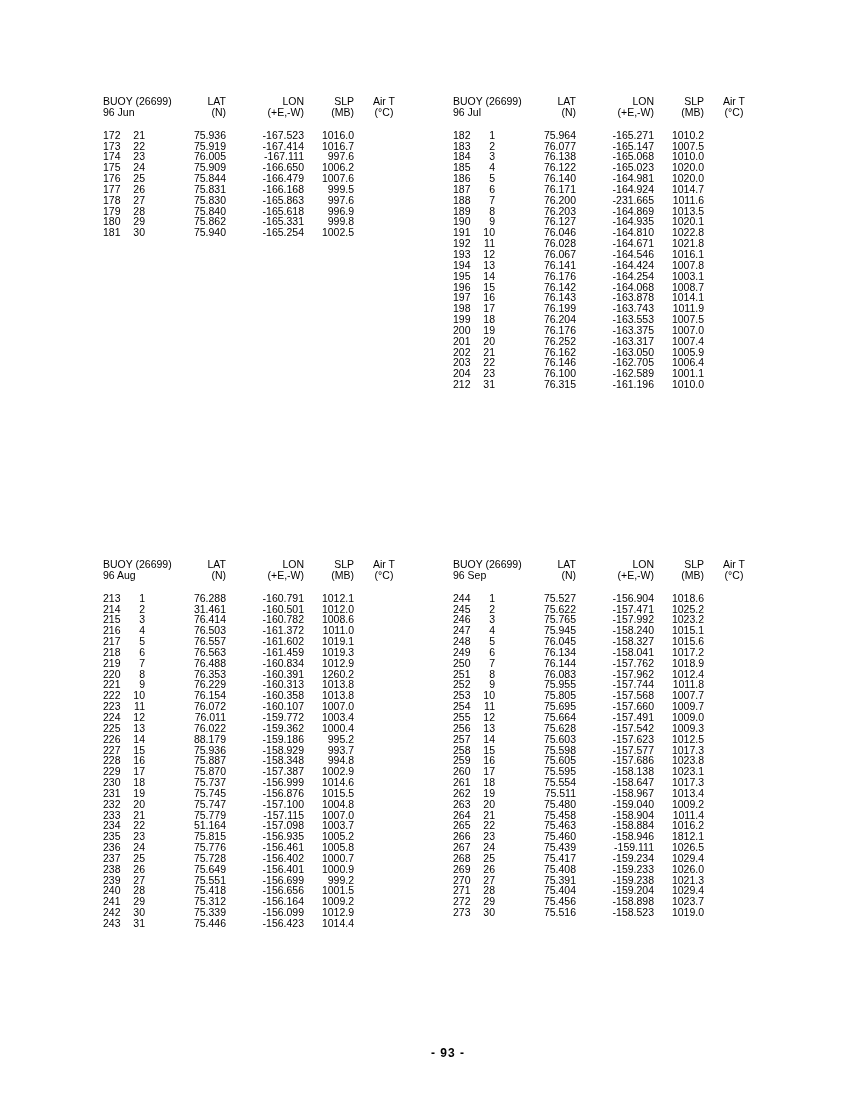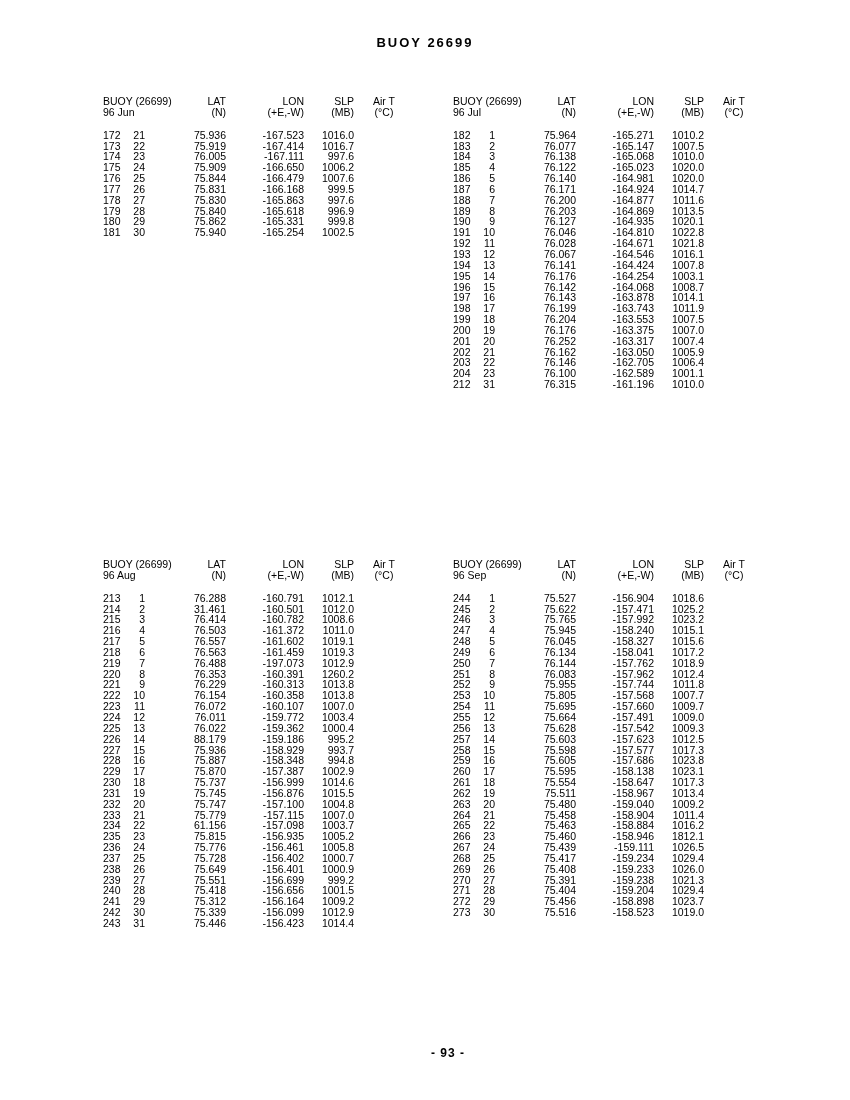--- a/index.html
+++ b/index.html
@@ -63,21 +63,20 @@
   .c4  { width: 78px; text-align: right; }
   .c5  { width: 50px; text-align: right; }
   .c6  { width: 60px; text-align: center; }
   .hgap { height: 12px; }
 </style>
 </head>
 <body>
 
 <div id="page">
 
-  <div class="page-title">BUOY 26699</div>
 
   <div class="tbl tbl-jun">
     <div class="hrow">
       <span class="cell c12">BUOY (26699)</span>
       <span class="cell c3">LAT</span>
       <span class="cell c4">LON</span>
       <span class="cell c5">SLP</span>
       <span class="cell c6">Air T</span>
     </div>
     <div class="hrow">
@@ -234,21 +233,21 @@
           <span class="cell c2">6</span>
           <span class="cell c3">76.171</span>
           <span class="cell c4">-164.924</span>
           <span class="cell c5">1014.7</span>
           <span class="cell c6"></span>
         </div>
         <div class="drow">
           <span class="cell c1">188</span>
           <span class="cell c2">7</span>
           <span class="cell c3">76.200</span>
-          <span class="cell c4">-164.877</span>
+          <span class="cell c4">-231.665</span>
           <span class="cell c5">1011.6</span>
           <span class="cell c6"></span>
         </div>
         <div class="drow">
           <span class="cell c1">189</span>
           <span class="cell c2">8</span>
           <span class="cell c3">76.203</span>
           <span class="cell c4">-164.869</span>
           <span class="cell c5">1013.5</span>
           <span class="cell c6"></span>
@@ -446,21 +445,21 @@
           <span class="cell c2">6</span>
           <span class="cell c3">76.563</span>
           <span class="cell c4">-161.459</span>
           <span class="cell c5">1019.3</span>
           <span class="cell c6"></span>
         </div>
         <div class="drow">
           <span class="cell c1">219</span>
           <span class="cell c2">7</span>
           <span class="cell c3">76.488</span>
-          <span class="cell c4">-197.073</span>
+          <span class="cell c4">-160.834</span>
           <span class="cell c5">1012.9</span>
           <span class="cell c6"></span>
         </div>
         <div class="drow">
           <span class="cell c1">220</span>
           <span class="cell c2">8</span>
           <span class="cell c3">76.353</span>
           <span class="cell c4">-160.391</span>
           <span class="cell c5">1260.2</span>
           <span class="cell c6"></span>
@@ -565,21 +564,21 @@
           <span class="cell c1">233</span>
           <span class="cell c2">21</span>
           <span class="cell c3">75.779</span>
           <span class="cell c4">-157.115</span>
           <span class="cell c5">1007.0</span>
           <span class="cell c6"></span>
         </div>
         <div class="drow">
           <span class="cell c1">234</span>
           <span class="cell c2">22</span>
-          <span class="cell c3">61.156</span>
+          <span class="cell c3">51.164</span>
           <span class="cell c4">-157.098</span>
           <span class="cell c5">1003.7</span>
           <span class="cell c6"></span>
         </div>
         <div class="drow">
           <span class="cell c1">235</span>
           <span class="cell c2">23</span>
           <span class="cell c3">75.815</span>
           <span class="cell c4">-156.935</span>
           <span class="cell c5">1005.2</span>

